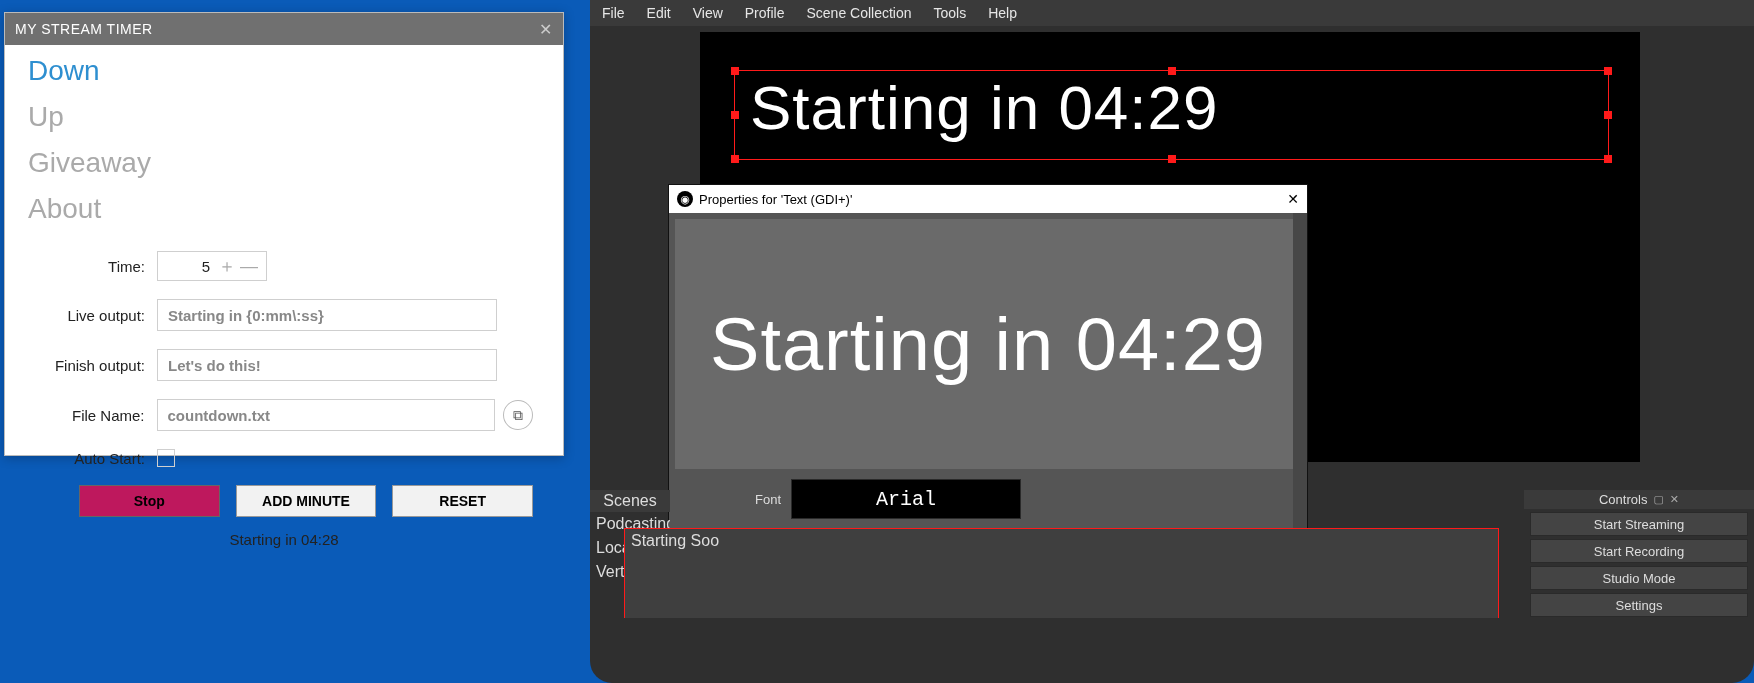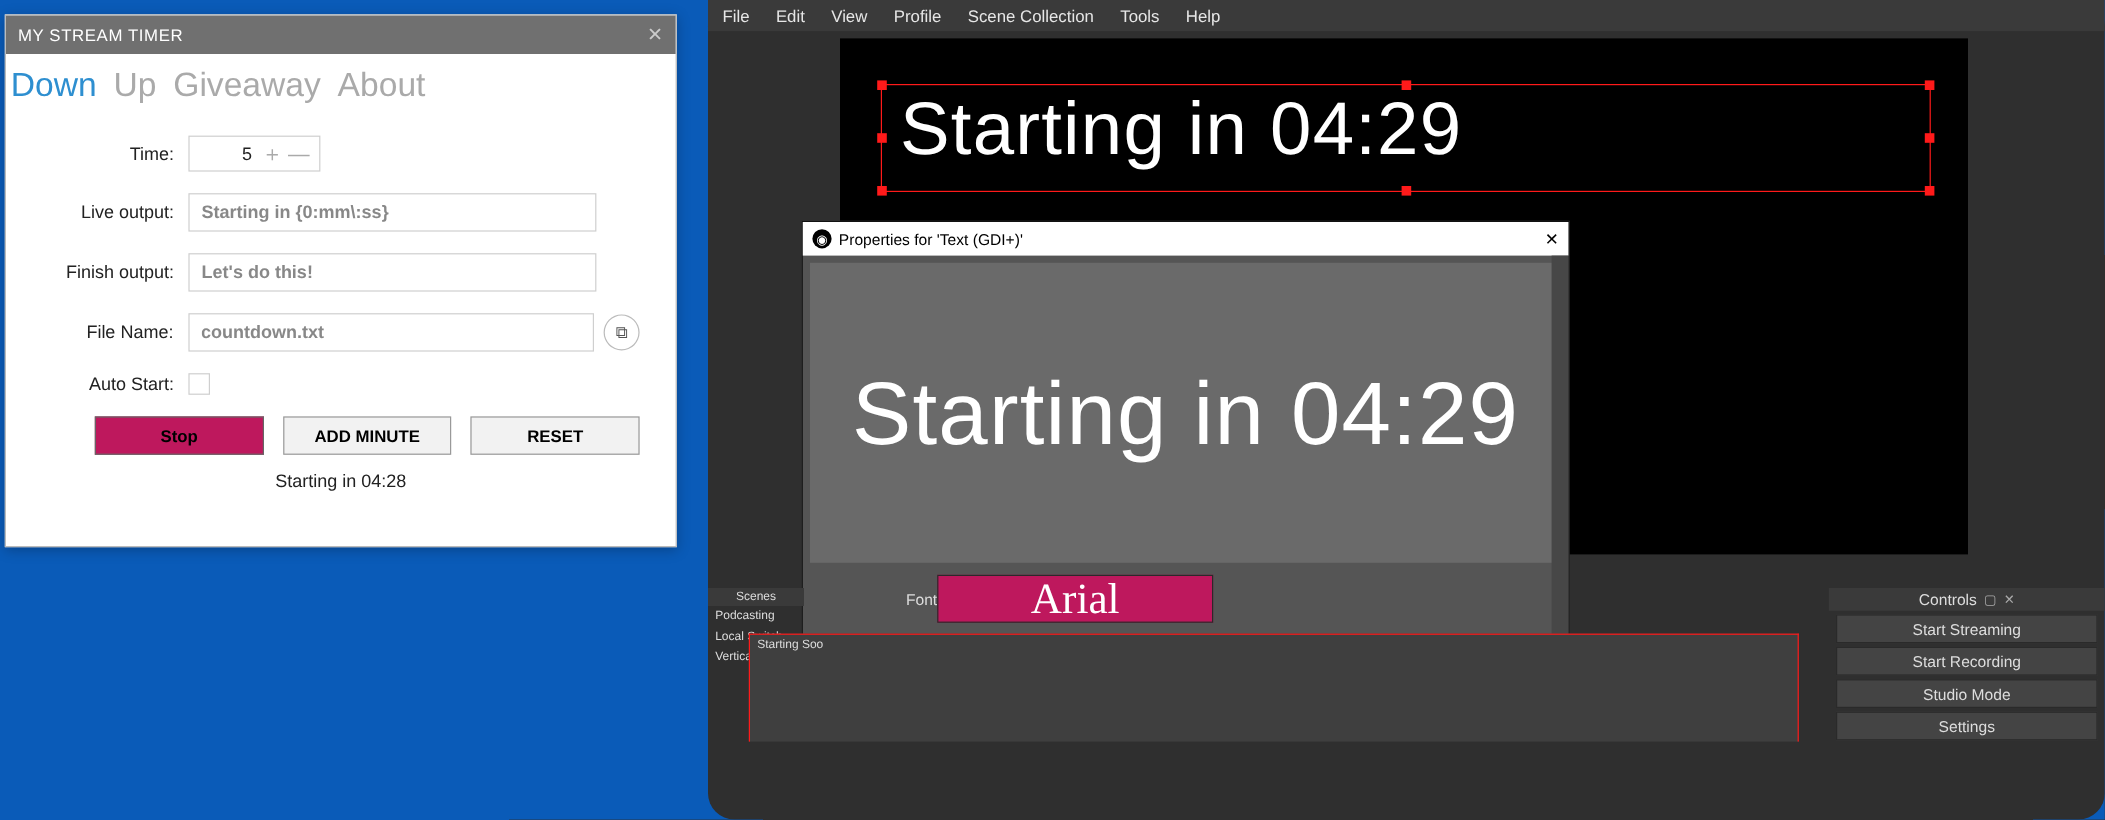--- a/index.html
+++ b/index.html
@@ -2,21 +2,21 @@
 <html><head>
 <meta charset="utf-8">
 <style>
   * { box-sizing: border-box; margin: 0; padding: 0; font-family: "Segoe UI", Arial, sans-serif; }
   body { background: #0a5bb8; width: 1754px; height: 683px; overflow: hidden; position: relative; }
 
   
   .timer-window { position: absolute; left: 4px; top: 12px; width: 560px; height: 444px; background: #fff; border: 1px solid #bbb; box-shadow: 0 2px 10px rgba(0,0,0,.25); }
   .timer-titlebar { background: #707070; color: #fff; height: 32px; display: flex; align-items: center; padding: 0 10px; font-size: 14px; font-weight: 400; letter-spacing: .5px; }
   .timer-titlebar .close { margin-left: auto; font-size: 16px; cursor: pointer; color: #ccc; }
-  .timer-tabs { display: flex; gap: 14px; padding: 10px 4px 6px; font-size: 28px; color: #aaa; font-weight: 300; }
+  .timer-tabs { display: flex; gap: 14px; padding: 10px 23px 6px; font-size: 28px; color: #aaa; font-weight: 300; flex-direction: column; }
   .timer-tabs .tab { cursor: pointer; }
   .timer-tabs .tab.active { color: #2e8fd0; }
   .form { padding: 20px 30px 0; font-size: 15px; color: #222; }
   .row { display: flex; align-items: center; margin-bottom: 18px; }
   .row label { width: 110px; text-align: right; margin-right: 12px; color: #222; }
   .spinner { border: 1px solid #cfcfcf; width: 110px; height: 30px; display: flex; align-items: center; padding: 0 6px; color: #888; }
   .spinner .val { flex: 1; text-align: right; color: #222; padding-right: 6px; }
   .spinner .plus, .spinner .minus { color: #aaa; font-size: 18px; cursor: pointer; padding: 0 2px; }
   .txt { border: 1px solid #cfcfcf; height: 32px; width: 340px; padding: 0 10px; color: #888; font-size: 15px; background: #fff; font-weight: bold; }
   .chk { width: 18px; height: 18px; border: 1px solid #cfcfcf; }
@@ -39,33 +39,33 @@
   .preview-text { position: absolute; left: 50px; top: 40px; color: #fff; font-family: Arial, sans-serif; font-size: 62px; letter-spacing: 1px; white-space: nowrap; }
 
   
   .props { position: absolute; left: 78px; top: 184px; width: 640px; height: 430px; background: #555; border: 1px solid #111; display:flex; flex-direction:column; }
   .props-title { background: #fff; color: #000; height: 28px; display: flex; align-items: center; padding: 0 8px; font-size: 13px; }
   .props-title .obsicon { width:16px; height:16px; border-radius:50%; background:#000; margin-right:6px; display:flex;align-items:center;justify-content:center;color:#fff;font-size:11px;}
   .props-title .xclose { margin-left:auto; cursor:pointer; font-size:14px; }
   .props-preview { height: 250px; background: #6a6a6a; margin: 6px 6px 0; display:flex; align-items:center; justify-content:center; }
   .props-preview-text { color:#fff; font-family:Arial,sans-serif; font-size:74px; letter-spacing:1px; white-space:nowrap; }
   .props-body { flex:1; padding: 10px 12px; font-size: 13px; color:#ddd; overflow:hidden; }
-  .prow { display:flex; align-items:center; margin-bottom:10px; }
+  .prow { display:flex; align-items:center; margin-bottom:10px; gap:10px; }
   .prow .plabel { width: 100px; text-align:right; }
-  .fontbox { background:#be185d; border:1px solid #2a2a2a; width: 230px; height: 40px; display:flex; align-items:center; justify-content:center; font-family:Liberation Serif, serif; font-size:36px; color:#fff;}
+  .fontbox { background:#000000; border:1px solid #2a2a2a; width: 230px; height: 40px; display:flex; align-items:center; justify-content:center; font-family:Liberation Mono, monospace; font-size:20px; color:#fff;}
   .darkbtn { background:#3f3f3f; border:1px solid #2a2a2a; color:#ddd; height:28px; padding:0 14px; cursor:pointer; font-size:13px; }
   .darkbtn.wide { flex:1; text-align:center; line-height:24px; }
   .darkinput { background:#2a2a2a; border:1px solid #222; color:#ddd; height:24px; padding:0 8px; flex:1; font-size:12px;}
   .chkrow { display:flex; align-items:center; gap:8px; margin-left:112px; margin-bottom:8px;}
   .obschk { width:14px; height:14px; background:#3a3a3a; border:1px solid #222; display:flex;align-items:center;justify-content:center;color:#ddd;font-size:11px;}
   .obschk.checked::after{content:"✓";}
   .props-scroll { position:absolute; right:0; top:28px; bottom:0; width:14px; background:#474747; }
 
   
-  .scene-panel { position:absolute; left:0; top:490px; width:80px; height:120px; color:#ddd; font-size:10px; }
+  .scene-panel { position:absolute; left:0; top:490px; width:80px; height:120px; color:#ddd; font-size:16px; }
   .scene-panel .hdr{ text-align:center; padding:2px 0; background:#3a3a3a;}
   .scene-panel .item{ padding:3px 6px; border-bottom:0; white-space:nowrap; overflow:hidden; cursor:pointer;}
   .scene-panel .item.sel{ background:#3f3f3f; }
 
   .controls-panel { position:absolute; right:0; top:490px; width:230px; color:#ddd; font-size:13px;}
   .controls-panel .hdr { text-align:center; padding:2px 0; background:#3a3a3a; display:flex; align-items:center; justify-content:center; gap:6px;}
   .controls-panel .hdr .wicon{font-size:11px;color:#aaa;cursor:pointer;}
   .controls-panel .cbtn { background:#444; border:1px solid #2a2a2a; height:24px; margin:3px 6px; display:flex;align-items:center;justify-content:center; cursor:pointer;}
 
 </style>

